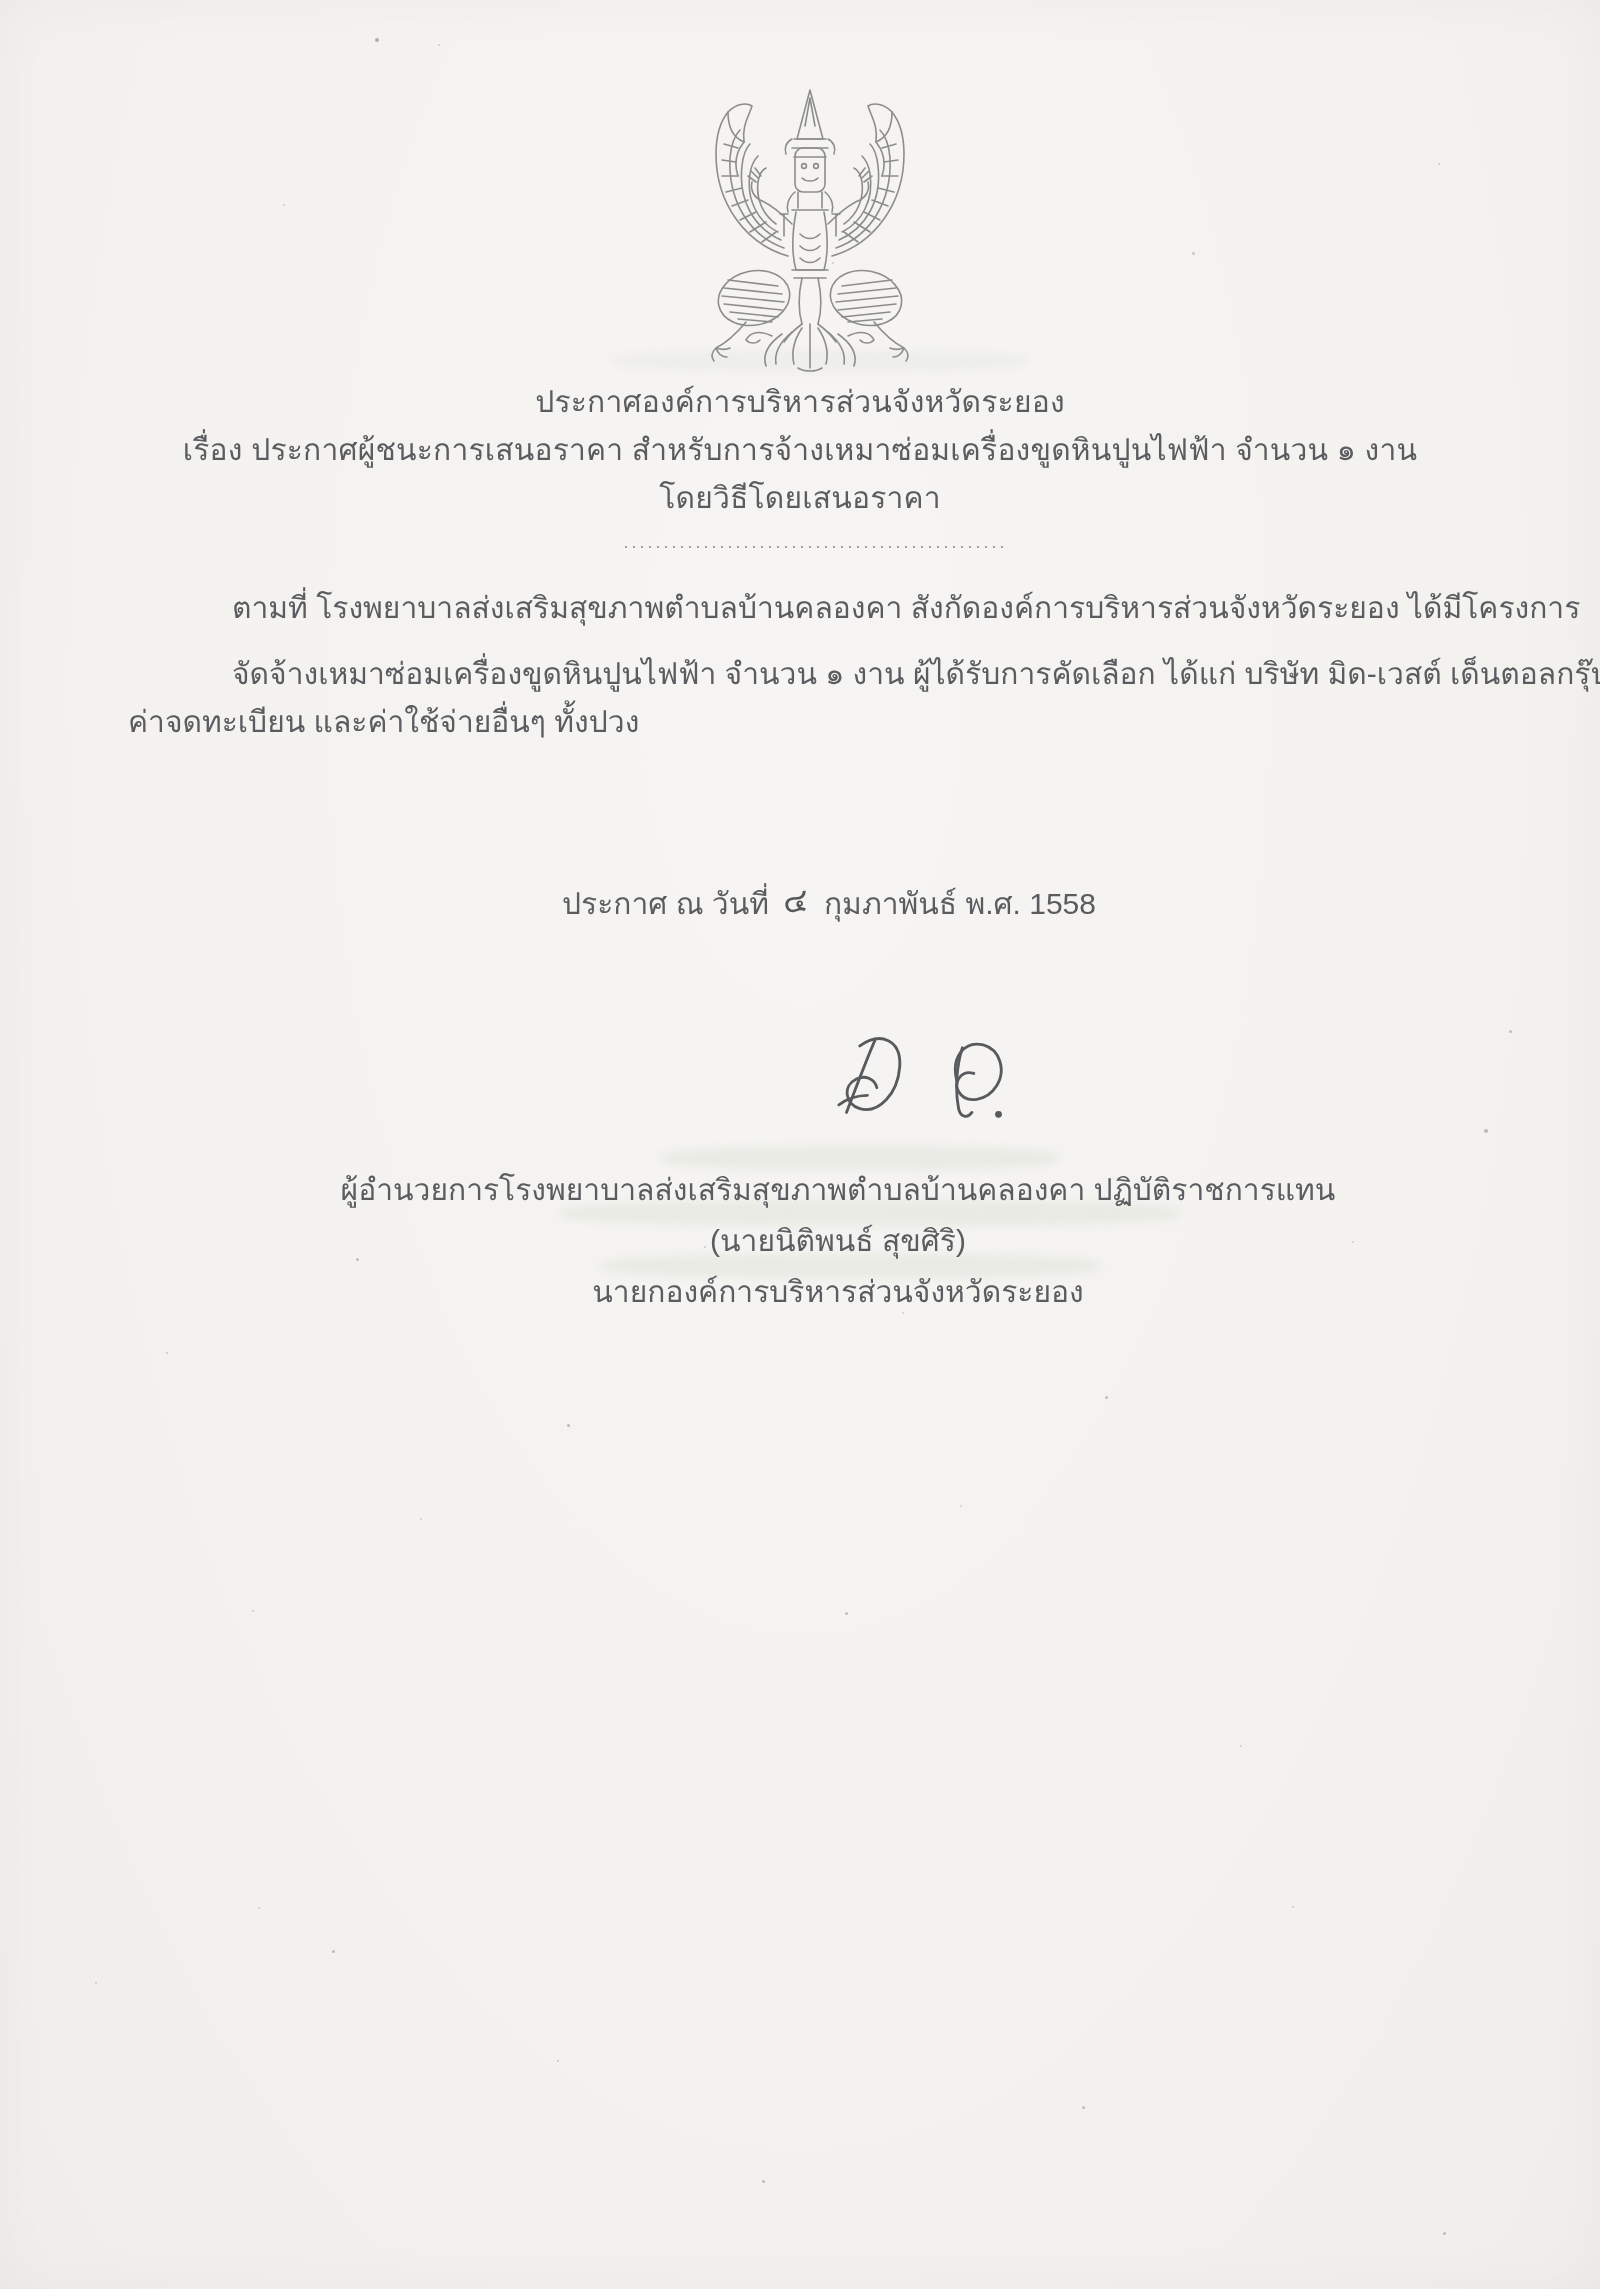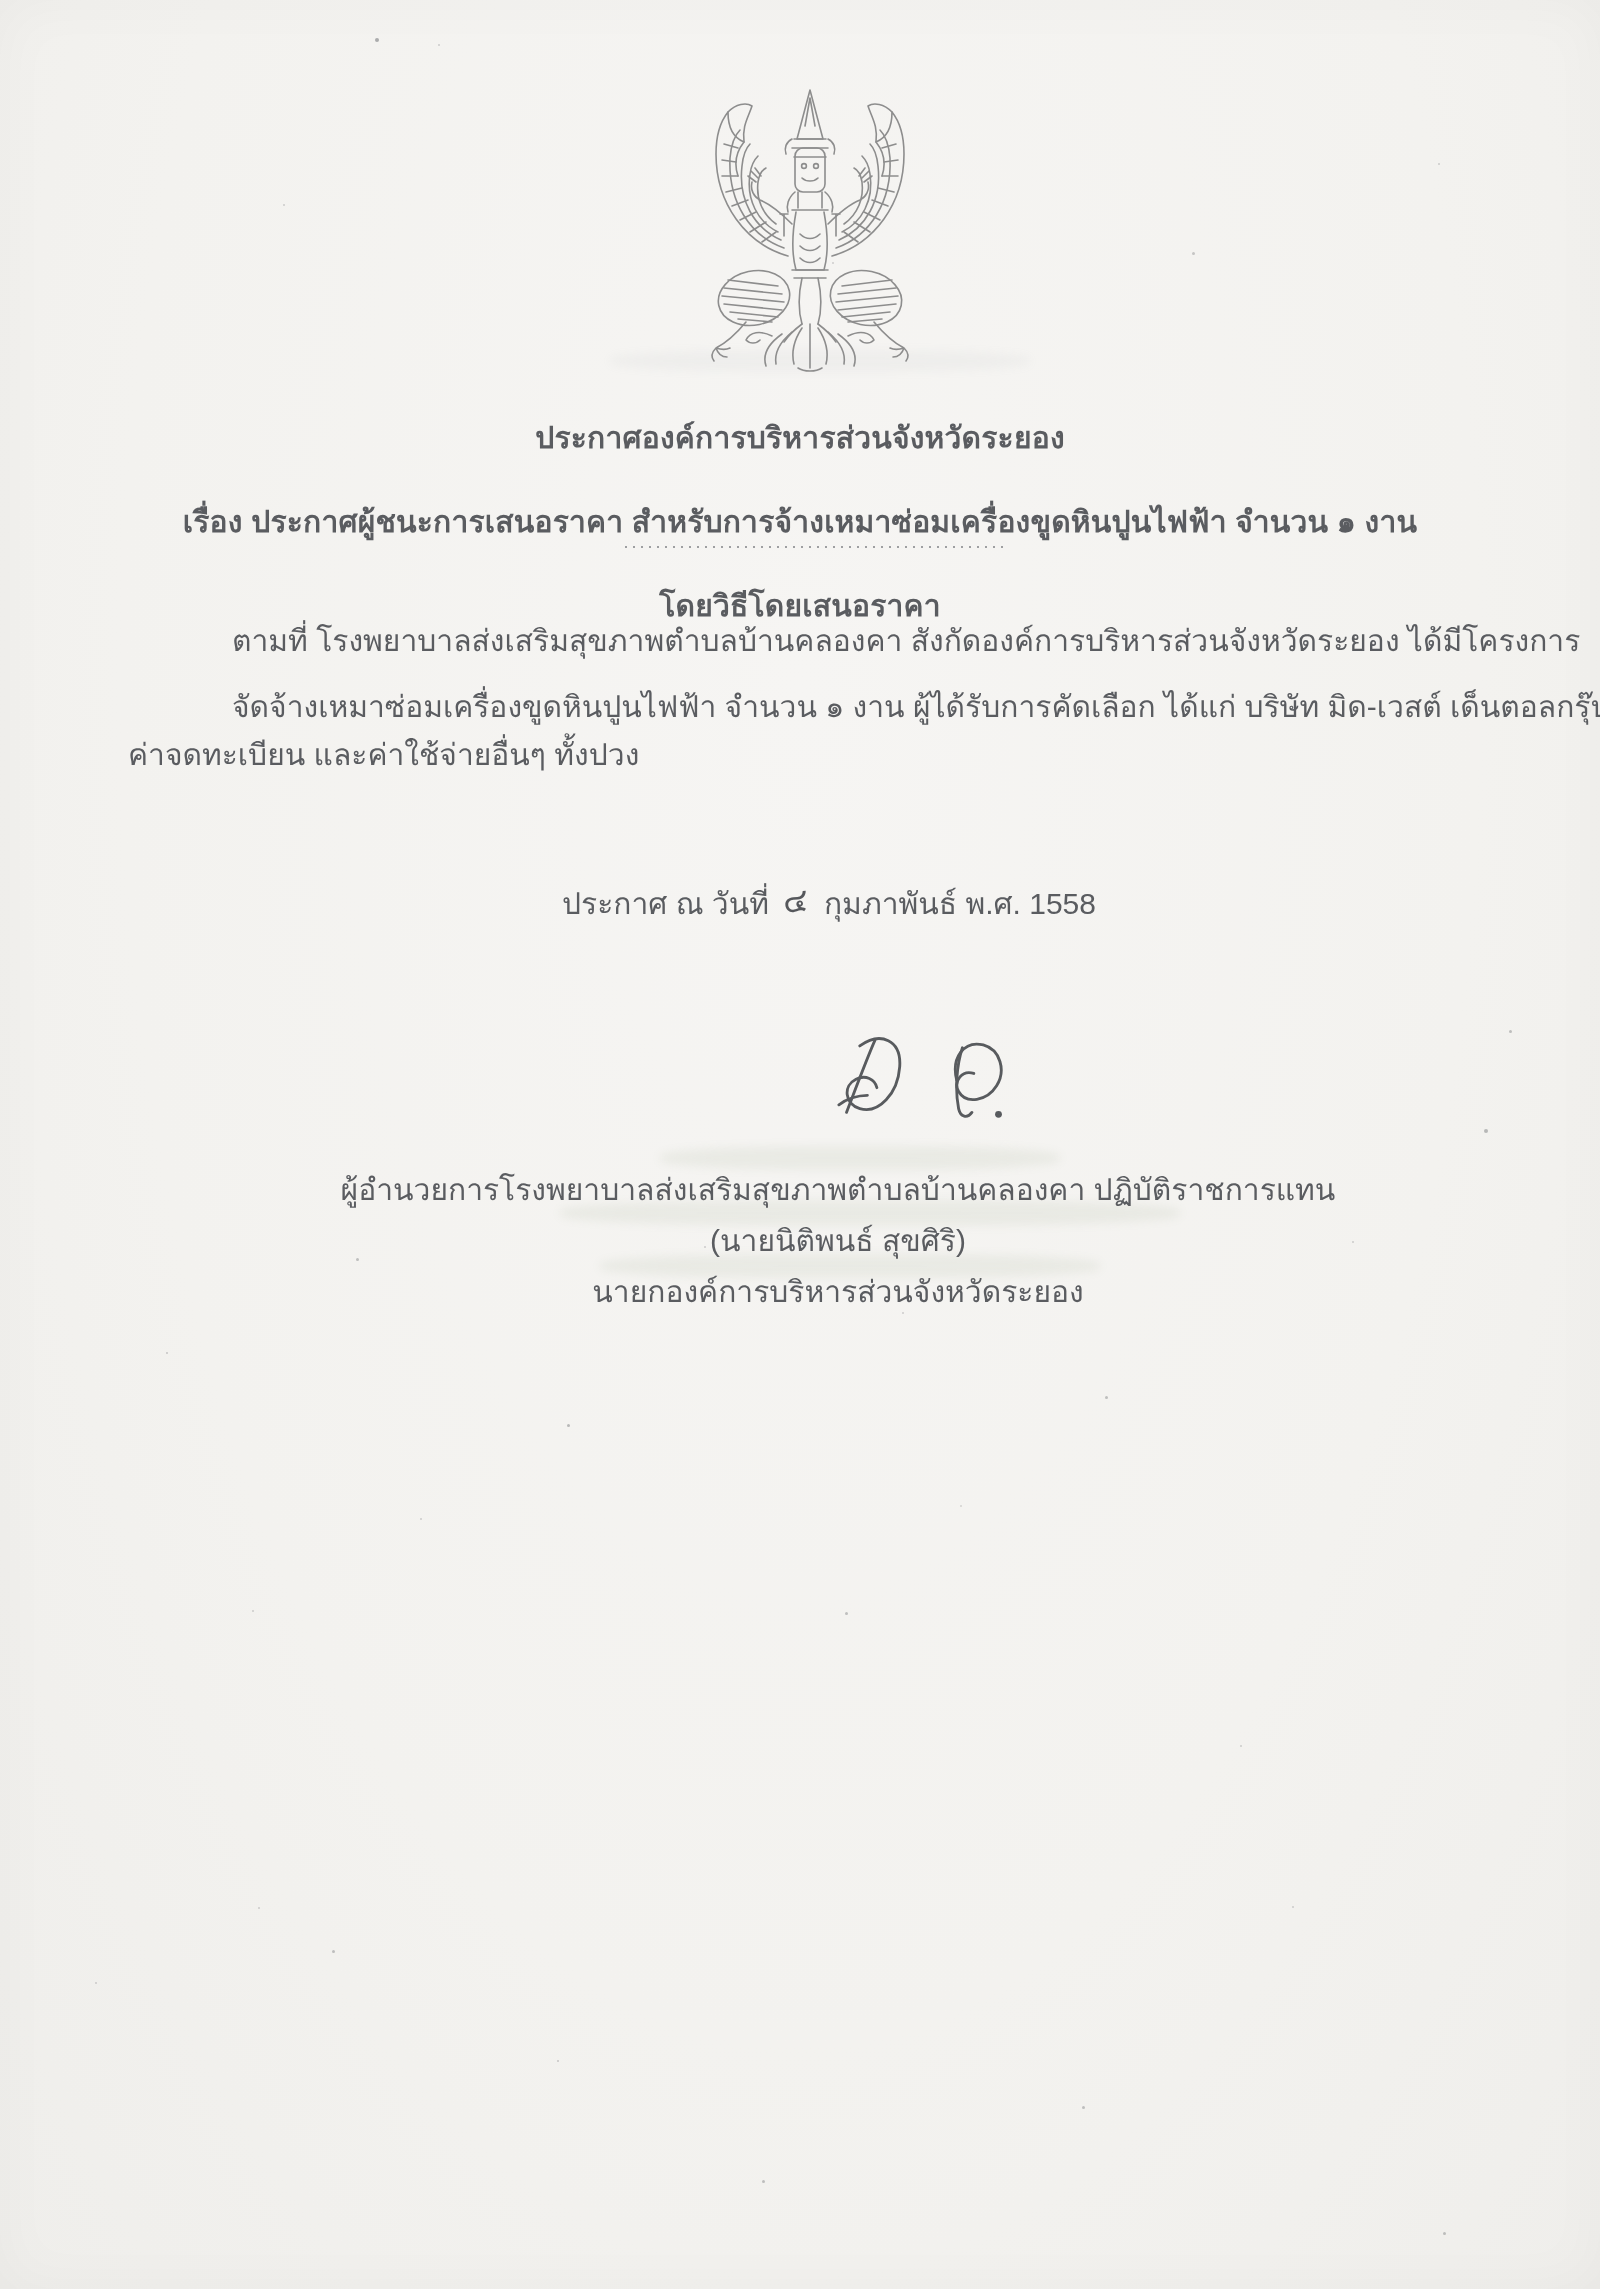--- a/index.html
+++ b/index.html
@@ -21,31 +21,31 @@
   .emblem{
     position:absolute;left:688px;top:84px;width:244px;height:290px;
   }
   
   .title-block{
     position:absolute;top:378px;left:0;width:1600px;
     text-align:center;font-size:30px;line-height:48px;
     color:var(--ink,#5a5c60);
     letter-spacing:0.2px;
   }
-  .title-line{white-space:nowrap;font-weight:700;margin-top:36px;}
+  .title-line{white-space:nowrap;font-weight:400;}
   
   .dotted-divider{
     position:absolute;top:544px;left:622px;width:382px;height:4px;
     background-image:radial-gradient(circle,#8f9093 1.2px,rgba(0,0,0,0) 1.5px);
     background-size:8px 4px;background-repeat:repeat-x;background-position:0 1px;
     opacity:.85;
   }
   
   .body-text{
-    position:absolute;top:617px;left:128px;width:1348px;
+    position:absolute;top:584px;left:128px;width:1348px;
     font-size:30px;line-height:48px;color:var(--ink,#5a5c60);
   }
   .para{margin:0 0 18px 0;}
   .para .line{white-space:nowrap;}
   .para .indent{padding-left:104px;}
   
   .date-line{
     position:absolute;top:876px;left:0;width:1600px;text-align:center;
     font-size:30px;color:var(--ink,#5a5c60);white-space:nowrap;
   }

